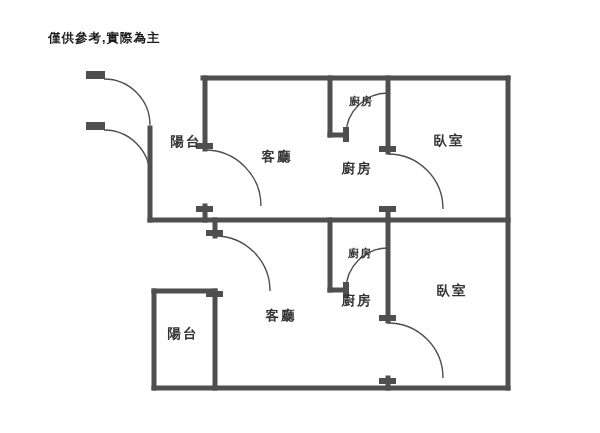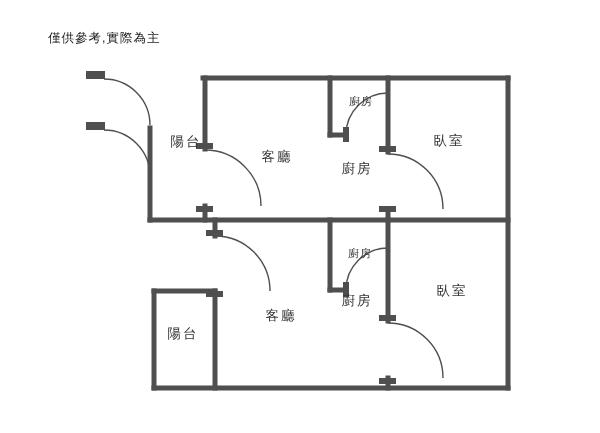--- a/index.html
+++ b/index.html
@@ -7,21 +7,21 @@
     --text:#333333;
     --bg:#ffffff;
   }
   html,body{margin:0;padding:0;}
   body{
     width:600px;height:433px;
     background:var(--bg);
     font-family:"Liberation Sans","DejaVu Sans",sans-serif;
     overflow:hidden;
   }
-  .stage{position:relative;width:600px;height:433px;background:var(--bg);}
+  .stage{position:relative;width:600px;height:433px;background:var(--bg);font-weight:bold;}
   svg{display:block;}
   .wall{stroke:var(--wall);stroke-width:5;fill:none;stroke-linecap:square;}
   .arc{stroke:var(--wall);stroke-width:1.4;fill:none;}
   .jamb{fill:var(--wall);}
   .room-label{
     fill:var(--text);
     font-size:13.5px;
     letter-spacing:2px;
     text-anchor:middle;
     font-family:"Liberation Sans","DejaVu Sans",sans-serif;

